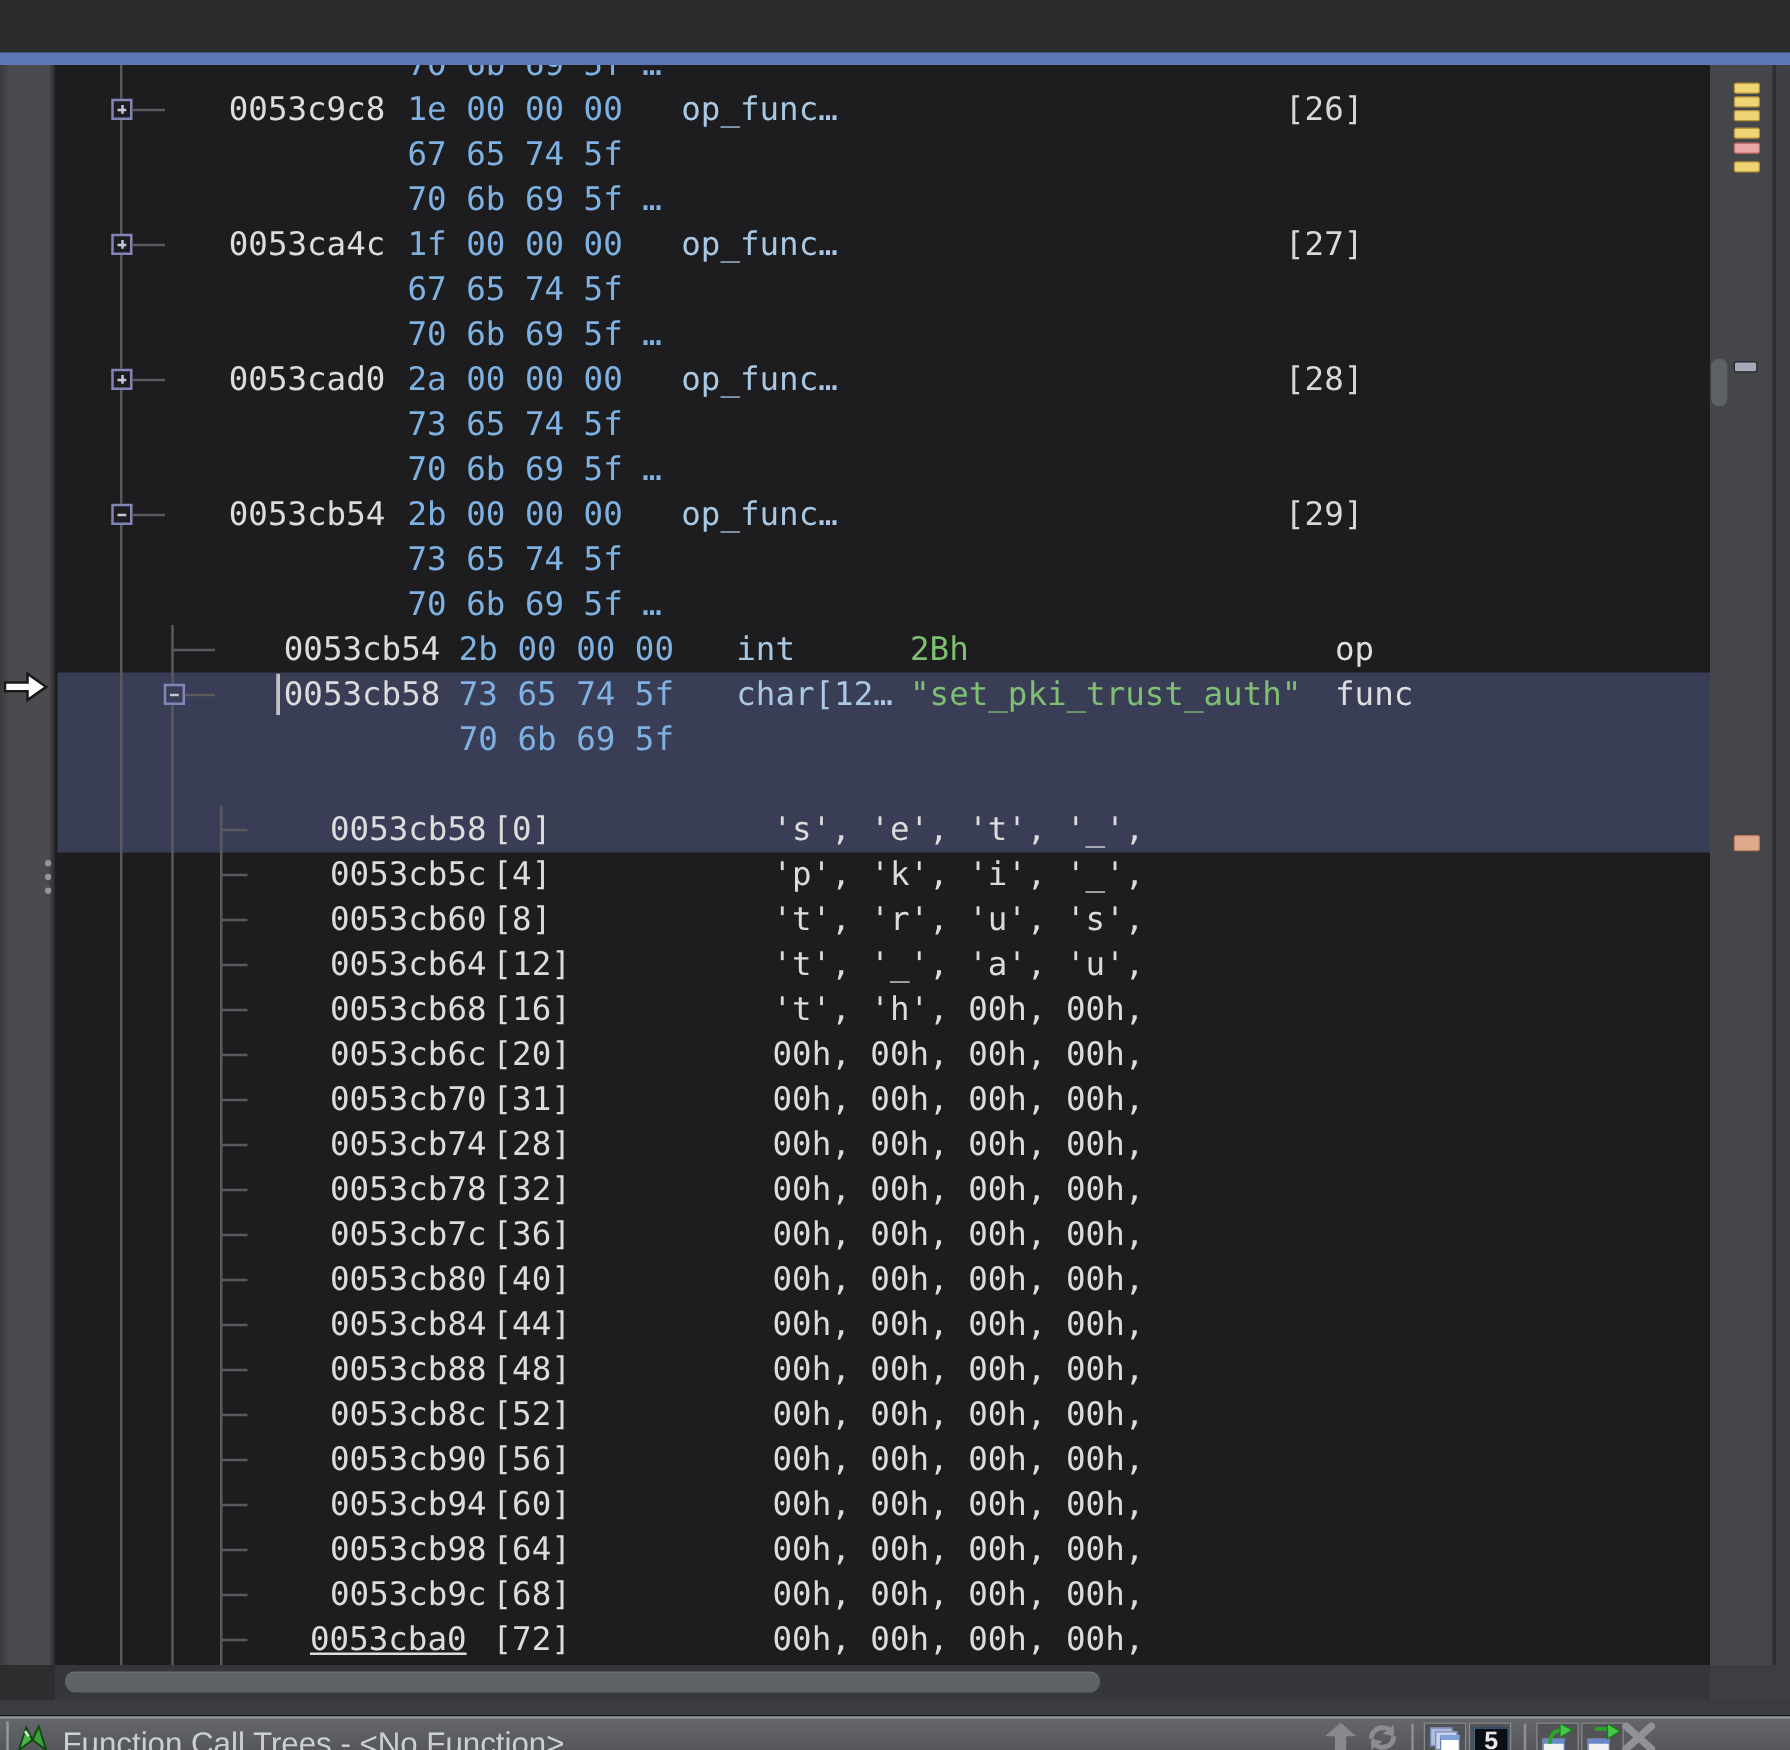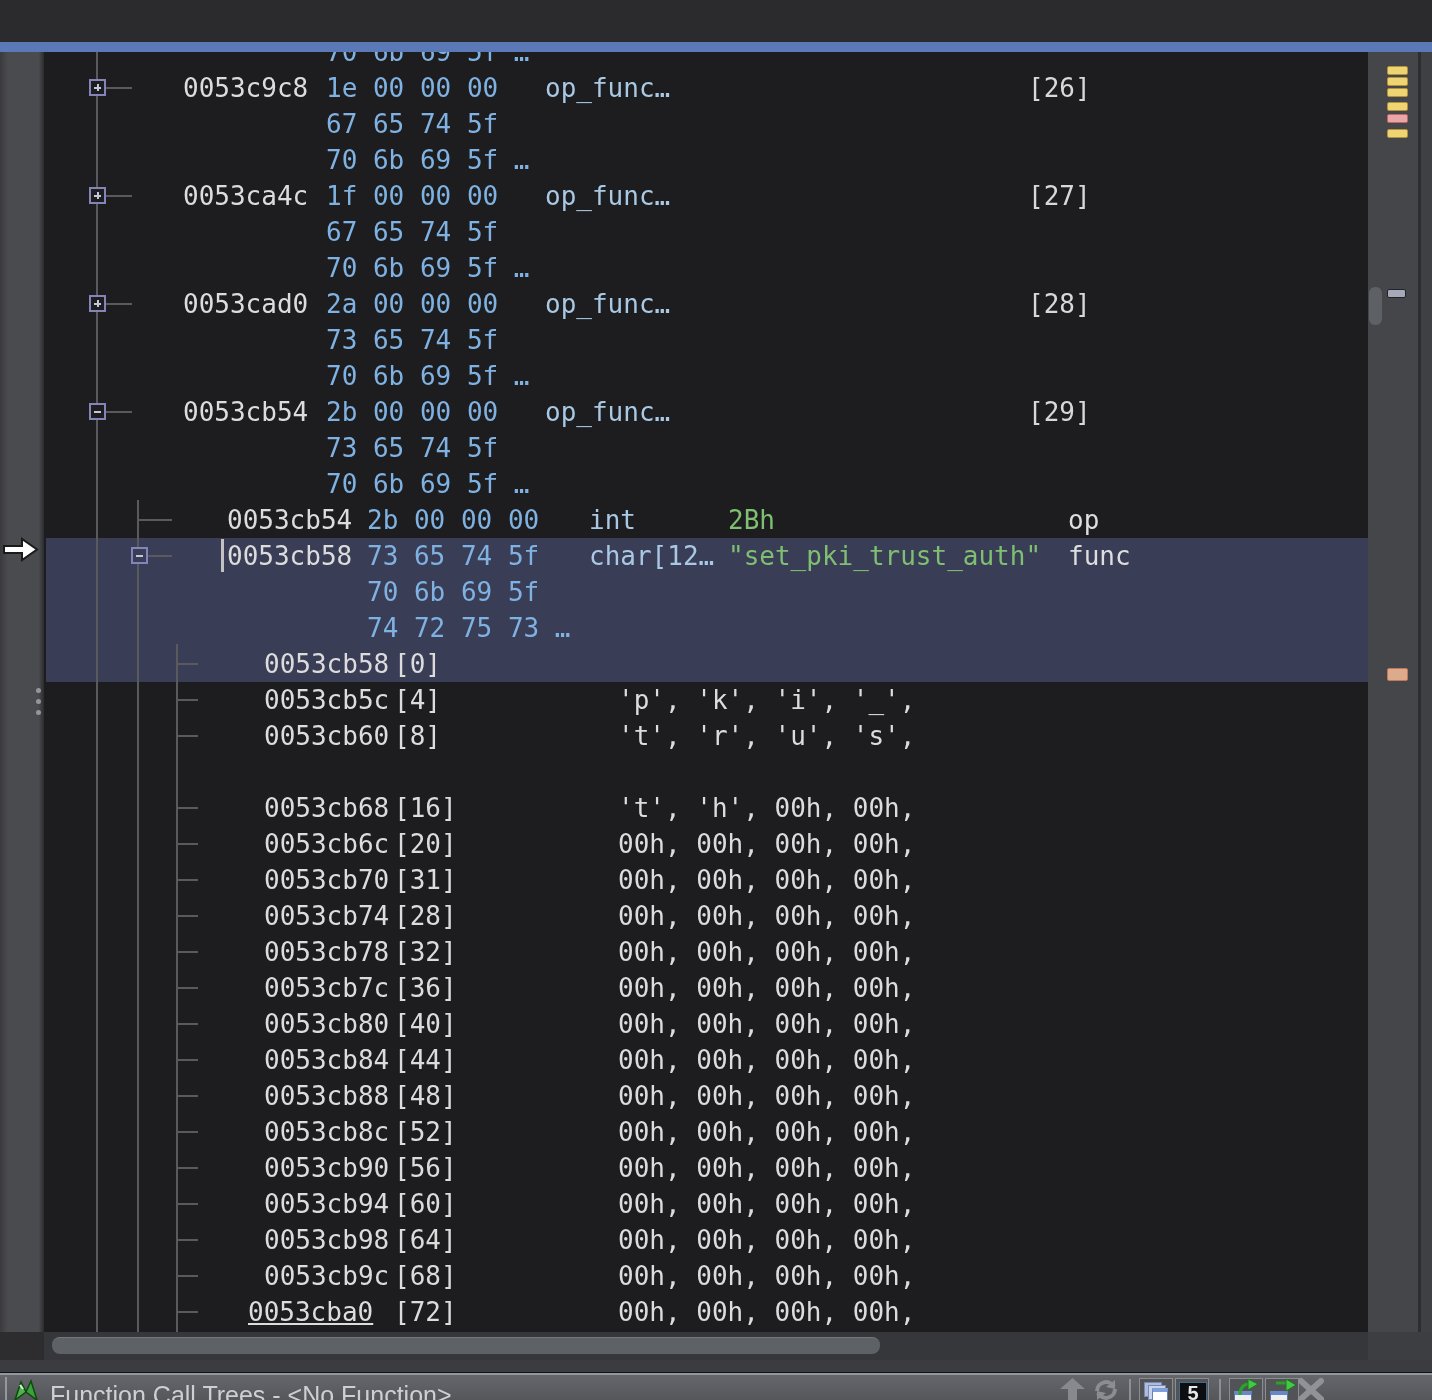--- a/index.html
+++ b/index.html
@@ -119,24 +119,24 @@
         <div class="row" style="top: 198px;"><span class="cell c-hex" style="left: 326px;">70 6b 69 5f …</span></div>
         <div class="row" style="top: 234px;"><span class="cell c-addr" style="left: 183px;">0053cad0</span><span class="cell c-hex" style="left: 326px;">2a 00 00 00</span><span class="cell c-type" style="left: 545px;">op_func…</span><span class="cell c-idx" style="left: 1028px;">[28]</span><span class="hline" style="left: 106px; width: 26px;"></span><span class="tbox plus" style="left: 89px;"></span></div>
         <div class="row" style="top: 270px;"><span class="cell c-hex" style="left: 326px;">73 65 74 5f</span></div>
         <div class="row" style="top: 306px;"><span class="cell c-hex" style="left: 326px;">70 6b 69 5f …</span></div>
         <div class="row" style="top: 342px;"><span class="cell c-addr" style="left: 183px;">0053cb54</span><span class="cell c-hex" style="left: 326px;">2b 00 00 00</span><span class="cell c-type" style="left: 545px;">op_func…</span><span class="cell c-idx" style="left: 1028px;">[29]</span><span class="hline" style="left: 106px; width: 26px;"></span><span class="tbox minus" style="left: 89px;"></span></div>
         <div class="row" style="top: 378px;"><span class="cell c-hex" style="left: 326px;">73 65 74 5f</span></div>
         <div class="row" style="top: 414px;"><span class="cell c-hex" style="left: 326px;">70 6b 69 5f …</span></div>
         <div class="row" style="top: 450px;"><span class="cell c-addr" style="left: 227px;">0053cb54</span><span class="cell c-hex" style="left: 367px;">2b 00 00 00</span><span class="cell c-type" style="left: 589px;">int</span><span class="cell c-val" style="left: 728px;">2Bh</span><span class="cell c-name" style="left: 1068px;">op</span><span class="hline" style="left: 137px; width: 35px;"></span></div>
         <div class="row in-sel" style="top: 486px;"><span class="cell c-addr" style="left: 227px;">0053cb58</span><span class="cell c-hex" style="left: 367px;">73 65 74 5f</span><span class="cell c-type" style="left: 589px;">char[12…</span><span class="cell c-val" style="left: 728px;">"set_pki_trust_auth"</span><span class="cell c-name" style="left: 1068px;">func</span><span class="hline" style="left: 148px; width: 24px;"></span><span class="tbox minus" style="left: 131px;"></span></div>
         <div class="row in-sel" style="top: 522px;"><span class="cell c-hex" style="left: 367px;">70 6b 69 5f</span></div>
-        <div class="row in-sel" style="top: 558px;"><span class="cell c-hex" style="left: 367px;">74 72 75 73 …</span></div>
-        <div class="row in-sel" style="top: 594px;"><span class="cell c-addr" style="left: 264px;">0053cb58</span><span class="cell c-addr" style="left: 394px;">[0]</span><span class="hline" style="left: 176px; width: 22px;"></span></div>
+        <div class="row in-sel" style="top: 594px;"><span class="cell c-addr" style="left: 264px;">0053cb58</span><span class="cell c-addr" style="left: 394px;">[0]</span><span class="cell c-addr" style="left: 618px;">'s', 'e', 't', '_',</span><span class="hline" style="left: 176px; width: 22px;"></span></div>
         <div class="row" style="top: 630px;"><span class="cell c-addr" style="left: 264px;">0053cb5c</span><span class="cell c-addr" style="left: 394px;">[4]</span><span class="cell c-addr" style="left: 618px;">'p', 'k', 'i', '_',</span><span class="hline" style="left: 176px; width: 22px;"></span></div>
         <div class="row" style="top: 666px;"><span class="cell c-addr" style="left: 264px;">0053cb60</span><span class="cell c-addr" style="left: 394px;">[8]</span><span class="cell c-addr" style="left: 618px;">'t', 'r', 'u', 's',</span><span class="hline" style="left: 176px; width: 22px;"></span></div>
+        <div class="row" style="top: 702px;"><span class="cell c-addr" style="left: 264px;">0053cb64</span><span class="cell c-addr" style="left: 394px;">[12]</span><span class="cell c-addr" style="left: 618px;">'t', '_', 'a', 'u',</span><span class="hline" style="left: 176px; width: 22px;"></span></div>
         <div class="row" style="top: 738px;"><span class="cell c-addr" style="left: 264px;">0053cb68</span><span class="cell c-addr" style="left: 394px;">[16]</span><span class="cell c-addr" style="left: 618px;">'t', 'h', 00h, 00h,</span><span class="hline" style="left: 176px; width: 22px;"></span></div>
         <div class="row" style="top: 774px;"><span class="cell c-addr" style="left: 264px;">0053cb6c</span><span class="cell c-addr" style="left: 394px;">[20]</span><span class="cell c-addr" style="left: 618px;">00h, 00h, 00h, 00h,</span><span class="hline" style="left: 176px; width: 22px;"></span></div>
         <div class="row" style="top: 810px;"><span class="cell c-addr" style="left: 264px;">0053cb70</span><span class="cell c-addr" style="left: 394px;">[31]</span><span class="cell c-addr" style="left: 618px;">00h, 00h, 00h, 00h,</span><span class="hline" style="left: 176px; width: 22px;"></span></div>
         <div class="row" style="top: 846px;"><span class="cell c-addr" style="left: 264px;">0053cb74</span><span class="cell c-addr" style="left: 394px;">[28]</span><span class="cell c-addr" style="left: 618px;">00h, 00h, 00h, 00h,</span><span class="hline" style="left: 176px; width: 22px;"></span></div>
         <div class="row" style="top: 882px;"><span class="cell c-addr" style="left: 264px;">0053cb78</span><span class="cell c-addr" style="left: 394px;">[32]</span><span class="cell c-addr" style="left: 618px;">00h, 00h, 00h, 00h,</span><span class="hline" style="left: 176px; width: 22px;"></span></div>
         <div class="row" style="top: 918px;"><span class="cell c-addr" style="left: 264px;">0053cb7c</span><span class="cell c-addr" style="left: 394px; text-align: right;">[36]</span><span class="cell c-addr" style="left: 618px;">00h, 00h, 00h, 00h,</span><span class="hline" style="left: 176px; width: 22px;"></span></div>
         <div class="row" style="top: 954px;"><span class="cell c-addr" style="left: 264px;">0053cb80</span><span class="cell c-addr" style="left: 394px;">[40]</span><span class="cell c-addr" style="left: 618px;">00h, 00h, 00h, 00h,</span><span class="hline" style="left: 176px; width: 22px;"></span></div>
         <div class="row" style="top: 990px; padding-left: 20px;"><span class="cell c-addr" style="left: 264px;">0053cb84</span><span class="cell c-addr" style="left: 394px;">[44]</span><span class="cell c-addr" style="left: 618px;">00h, 00h, 00h, 00h,</span><span class="hline" style="left: 176px; width: 22px;"></span></div>
         <div class="row" style="top: 1026px;"><span class="cell c-addr" style="left: 264px;">0053cb88</span><span class="cell c-addr" style="left: 394px;">[48]</span><span class="cell c-addr" style="left: 618px;">00h, 00h, 00h, 00h,</span><span class="hline" style="left: 176px; width: 22px;"></span></div>
         <div class="row" style="top: 1062px;"><span class="cell c-addr" style="left: 264px;">0053cb8c</span><span class="cell c-addr" style="left: 394px;">[52]</span><span class="cell c-addr" style="left: 618px;">00h, 00h, 00h, 00h,</span><span class="hline" style="left: 176px; width: 22px;"></span></div>

